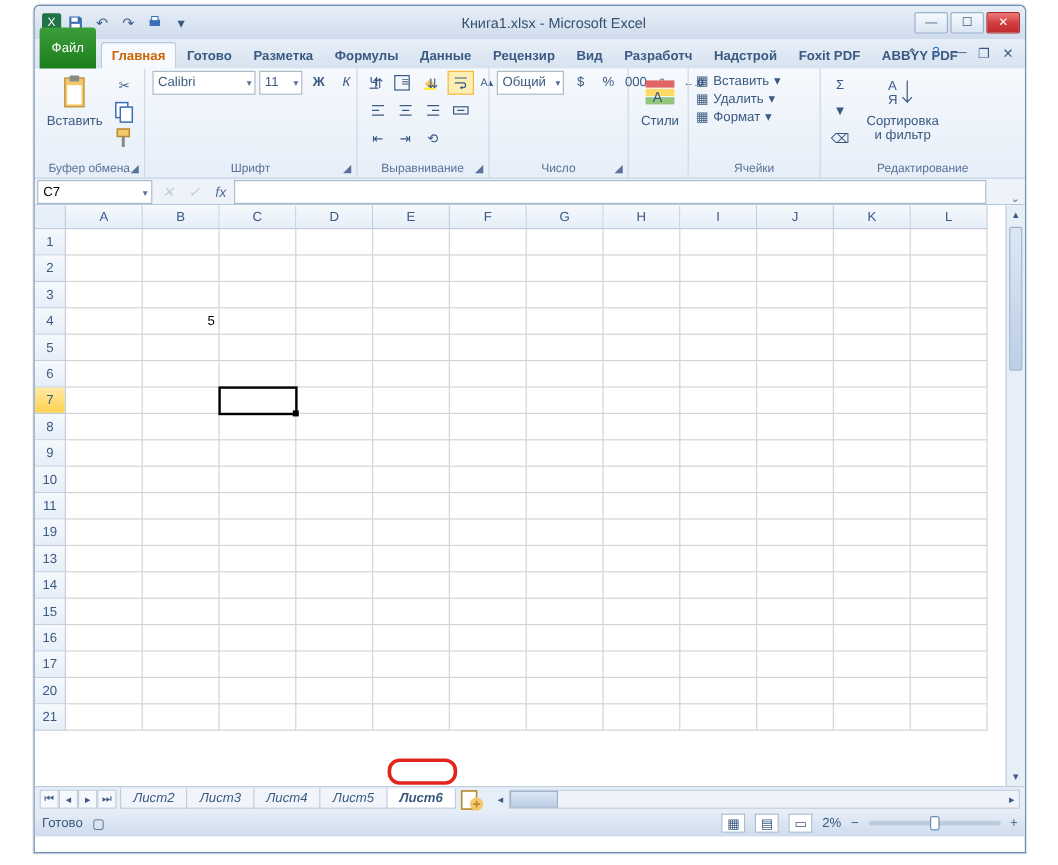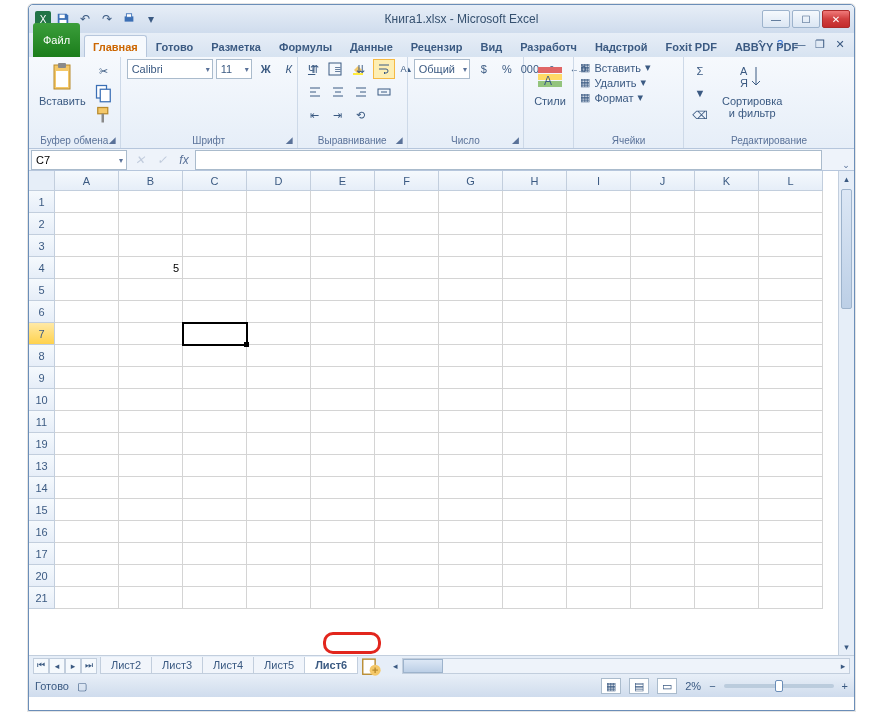--- a/index.html
+++ b/index.html
@@ -645,21 +645,21 @@
     </div>
   </div>
 
   <div class="sheetstrip">
     <div class="nav-arrows">
       <div class="na">⏮</div>
       <div class="na">◂</div>
       <div class="na">▸</div>
       <div class="na">⏭</div>
     </div>
-    <div id="sheet-tabs" style="display:flex;">
+    <div id="sheet-tabs" style="display:flex;font-style:italic;">
         <div class="sheet-tab">Лист2</div>
         <div class="sheet-tab">Лист3</div>
         <div class="sheet-tab">Лист4</div>
         <div class="sheet-tab">Лист5</div>
         <div class="sheet-tab active">Лист6</div>
       </div>
     <div class="new-sheet">
         <svg viewBox="0 0 16 16">
           <rect x="2" y="3" width="9" height="11" fill="#fff" stroke="#b88a2d"></rect>
           <circle cx="11" cy="11" r="4" fill="#f4c869"></circle>

